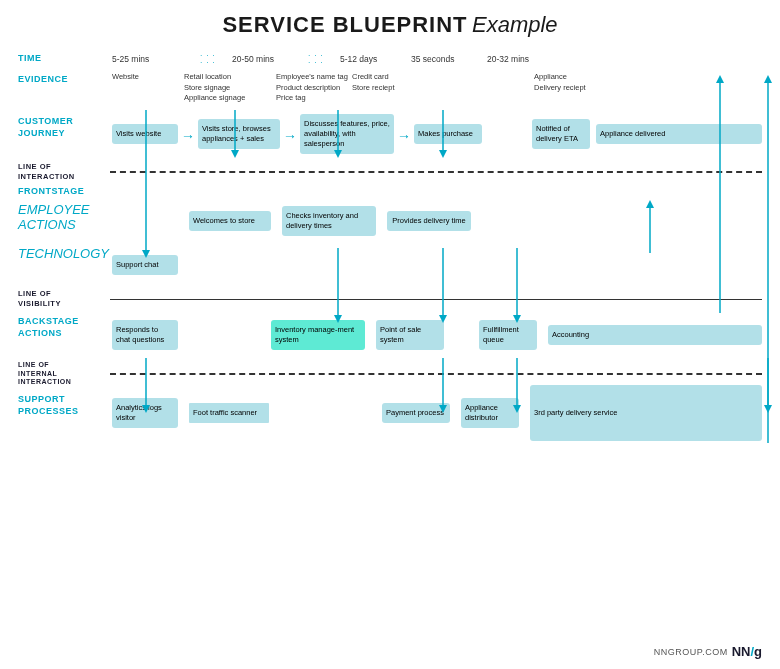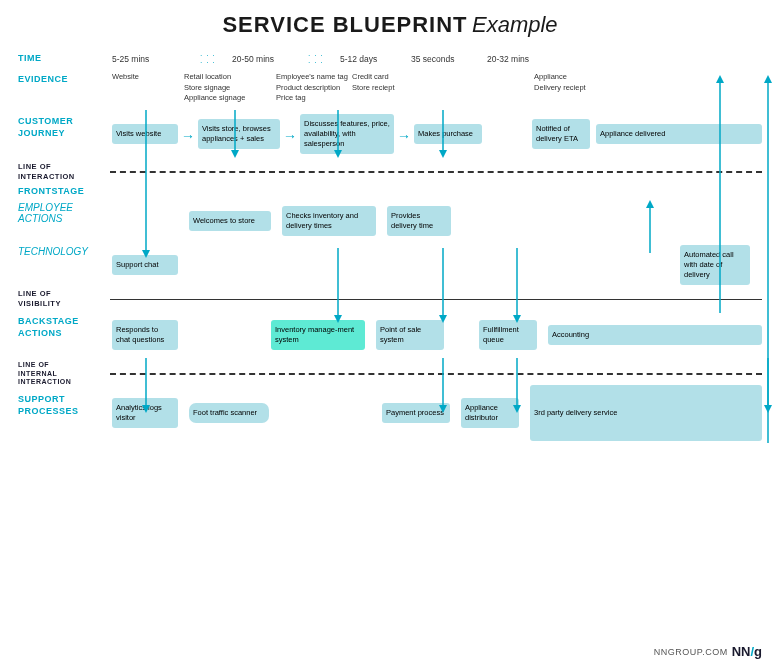--- a/index.html
+++ b/index.html
@@ -41,21 +41,21 @@
       text-transform: uppercase;
       letter-spacing: 0.5px;
       line-height: 1.3;
     }
     .section-label.dark { color: #1a1a2e; }
 
     .italic-sm {
       font-style: italic;
       font-weight: 400;
       color: #00a8c6;
-      font-size: 10px;
+      font-size: 13px;
     }
   </style>
 </head>
 <body>
 
 <div class="page">
 
   <div class="title-area">
     <span class="title-bold">SERVICE BLUEPRINT</span>
     <span class="title-italic">Example</span>
@@ -211,28 +211,27 @@
 
       <div style="height:16px;"></div>
 
       <div style="height:42px; display:flex; align-items:center; padding-left:2px; gap:3px;">
         <div style="width:66px; flex-shrink:0;"></div>
         <div style="width:5px; flex-shrink:0;"></div>
         <div style="width:82px; background:#b2e0e8; border-radius:3px; padding:5px 4px; font-size:7.5px; line-height:1.3; flex-shrink:0;">Welcomes to store</div>
         <div style="width:5px; flex-shrink:0;"></div>
         <div style="width:94px; background:#b2e0e8; border-radius:3px; padding:5px 4px; font-size:7.5px; line-height:1.3; flex-shrink:0;">Checks inventory and delivery times</div>
         <div style="width:5px; flex-shrink:0;"></div>
-        <div style="width:64px; background:#b2e0e8; border-radius:3px; padding:5px 4px; font-size:7.5px; line-height:1.3; flex-shrink:0;">Provides delivery time</div>
+        <div style="width:84px; background:#b2e0e8; border-radius:3px; padding:5px 4px; font-size:7.5px; line-height:1.3; flex-shrink:0;text-align:center;">Provides delivery time</div>
         <div style="flex:1;"></div>
       </div>
 
       <div style="height:46px; display:flex; align-items:center; padding-left:2px; gap:3px;">
         <div style="width:66px; background:#b2e0e8; border-radius:3px; padding:5px 4px; font-size:7.5px; line-height:1.3; flex-shrink:0;">Support chat</div>
         <div style="flex:1;"></div>
-        <div style="width:70px; background:#b2e0e8; border-radius:3px; padding:5px 4px; font-size:7.5px; line-height:1.3; flex-shrink:0; margin-right:4px;">Automated call with date of delivery</div>
         <div style="width:5px; flex-shrink:0;"></div>
       </div>
 
       <div style="height:22px; display:flex; align-items:center;">
         <div style="flex:1; border-top:1.5px solid #333;"></div>
       </div>
 
       <div style="height:50px; display:flex; align-items:center; padding-left:2px; gap:3px;">
         <div style="width:66px; background:#b2e0e8; border-radius:3px; padding:5px 4px; font-size:7.5px; line-height:1.3; flex-shrink:0;">Responds to chat questions</div>
         <div style="width:87px; flex-shrink:0;"></div>
@@ -245,21 +244,21 @@
         <div style="flex:1; background:#b2e0e8; border-radius:3px; padding:5px 4px; font-size:7.5px; line-height:1.3;">Accounting</div>
       </div>
 
       <div style="height:28px; display:flex; align-items:center;">
         <div style="flex:1; border-top:2px dashed #333;"></div>
       </div>
 
       <div style="height:50px; display:flex; align-items:center; padding-left:2px; gap:3px;">
         <div style="width:66px; background:#b2e0e8; border-radius:3px; padding:5px 4px; font-size:7.5px; line-height:1.3; flex-shrink:0;">Analytics logs visitor</div>
         <div style="width:5px; flex-shrink:0;"></div>
-        <div style="width:80px; background:#b2e0e8; border-radius:7px; padding:5px 4px; font-size:7.5px; line-height:1.3; flex-shrink:0;">Foot traffic scanner</div>
+        <div style="width:80px; background:#b2e0e8; border-radius:1px; padding:5px 4px; font-size:7.5px; line-height:1.3; flex-shrink:0;">Foot traffic scanner</div>
         <div style="width:107px; flex-shrink:0;"></div>
         <div style="width:68px; background:#b2e0e8; border-radius:3px; padding:5px 4px; font-size:7.5px; line-height:1.3; flex-shrink:0;">Payment process</div>
         <div style="width:5px; flex-shrink:0;"></div>
         <div style="width:58px; background:#b2e0e8; border-radius:3px; padding:5px 4px; font-size:7.5px; line-height:1.3; flex-shrink:0;">Appliance distributor</div>
         <div style="width:5px; flex-shrink:0;"></div>
         <div style="flex:1; background:#b2e0e8; border-radius:3px; padding:23px 4px; font-size:7.5px; line-height:1.3;">3rd party delivery service</div>
       </div>
 
     </div>
   </div>

